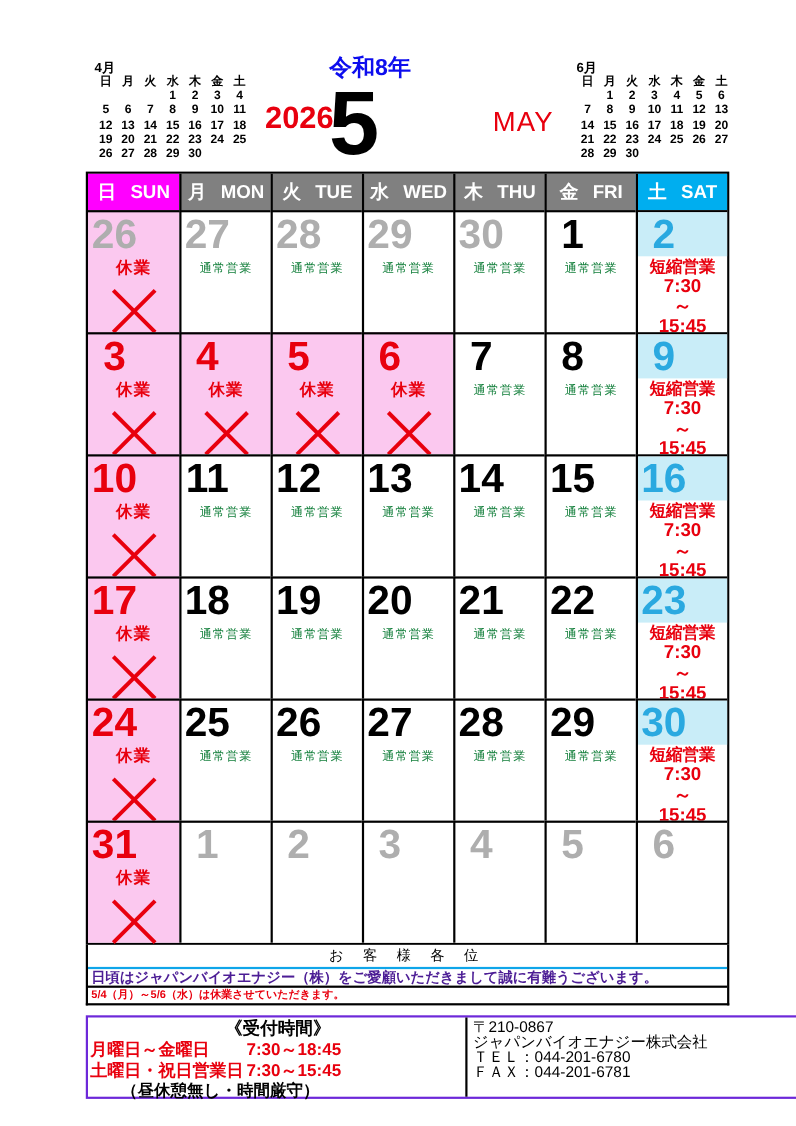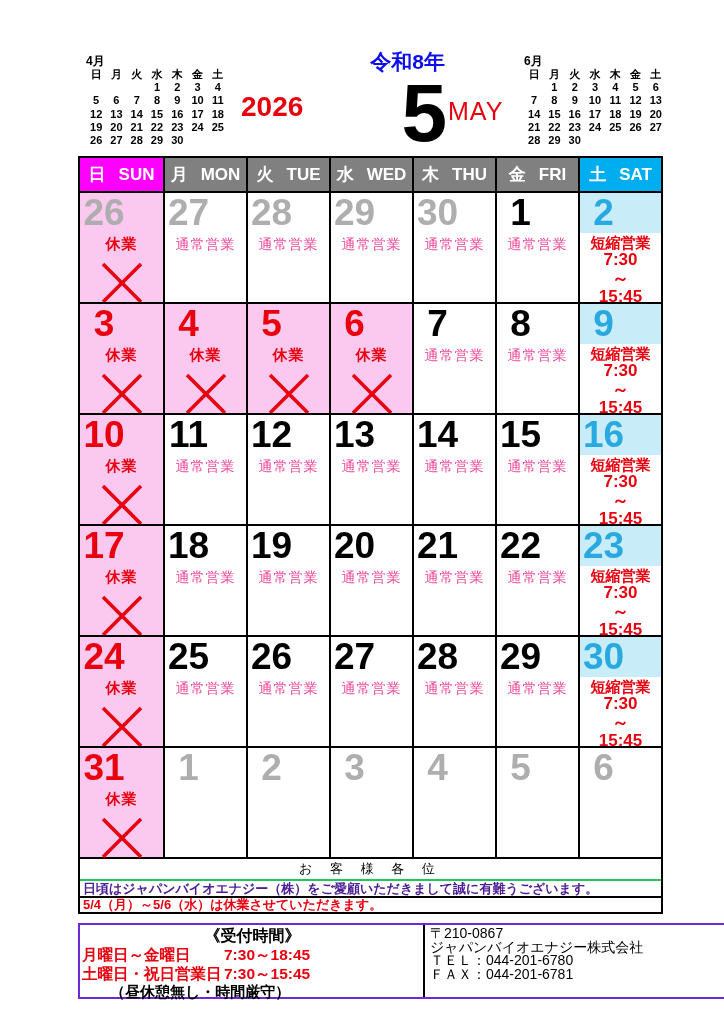--- a/index.html
+++ b/index.html
@@ -13,21 +13,21 @@
   
   .mini-cal{width:142px;font-weight:bold;}
   .mini-title{text-align:left;font-size:12px;color:#000;height:14px;line-height:14px;}
   .mini-grid{display:grid;grid-template-columns:repeat(7,1fr);}
   .mini-grid span{
     display:block;text-align:center;font-size:11px;line-height:13.2px;height:13.2px;color:#000;
   }
   .mini-red{color:var(--red,#e60012);}
   .mini-blue{color:var(--minicyan,#35b3e6);}
 
-  .center-block{left:299px;top:50px;width:146px;text-align:right;}
+  .center-block{left:299px;top:50px;width:146px;text-align:left;}
   .era{font-size:21px;font-weight:bold;color:var(--blue,#0d0dee);line-height:24px;}
   .big-five{font-size:82px;font-weight:bold;color:#000;line-height:78px;letter-spacing:-2px;}
   .year-label{left:241px;top:91px;font-size:28px;font-weight:bold;color:var(--red,#e60012);}
   .month-name{left:448px;top:97px;font-size:25px;font-weight:normal;color:var(--red,#e60012);letter-spacing:1px;}
 
   
   .main-wrap{left:78px;top:156px;width:585px;}
 
   .cal-grid{
     display:grid;width:585px;box-sizing:border-box;
@@ -47,33 +47,33 @@
   .cell{position:relative;display:flex;flex-direction:column;align-items:center;box-sizing:border-box;background:#fff;}
   .cell.closed{background:var(--pink,#fbc8ef);}
   .sat-band{position:absolute;left:0;top:0;width:100%;height:40px;background:var(--satband,#c9edf8);}
 
   .num{position:relative;z-index:1;align-self:flex-start;width:58%;text-align:center;
        font-size:37px;line-height:38px;font-weight:bold;color:#000;margin-top:1px;}
   .num.red{color:var(--red,#e60012);}
   .num.cyan{color:var(--cyannum,#2aa9e0);}
   .num.gray{color:var(--graynum,#aeaeae);}
 
-  .status{font-size:14px;line-height:18px;color:#ec4899;letter-spacing:1px;margin-top:3px;}
+  .status{font-size:11px;line-height:18px;color:#15803d;letter-spacing:1px;margin-top:3px;}
   .status.closed-t{color:var(--red,#e60012);font-size:15px;font-weight:bold;}
   .short-label{position:relative;z-index:1;color:var(--red,#e60012);font-size:15px;font-weight:bold;line-height:17px;margin-top:2px;}
   .short-line{color:var(--red,#e60012);font-size:17px;font-weight:bold;line-height:18.5px;}
   .x-wrap{margin-top:7px;}
 
   
   .notice-box{width:585px;box-sizing:border-box;border:2px solid #000;border-top:none;background:#fff;}
   .salutation{height:20px;line-height:20px;text-align:center;font-size:13px;color:#000;letter-spacing:7px;
-              border-bottom:2px solid #22c55e;}
+              border-bottom:2px solid #0ea5e9;}
   .greeting{height:15px;line-height:15px;font-size:13px;font-weight:bold;color:#4c1d95;
             border-bottom:2px solid #000;padding-left:3px;white-space:nowrap;}
-  .closure{height:14px;line-height:14px;font-size:13px;font-weight:bold;color:var(--red,#e60012);
+  .closure{height:14px;line-height:14px;font-size:10px;font-weight:bold;color:var(--red,#e60012);
            padding-left:3px;white-space:nowrap;}
 
   
   .bottom-box{margin-top:9px;width:692px;box-sizing:border-box;border:2px solid #6d28d9;display:flex;height:76px;background:#fff;}
   .reception{width:345px;box-sizing:border-box;border-right:2px solid #000;padding:1px 0 0 2px;}
   .reception-title{text-align:center;font-size:16px;font-weight:bold;color:#000;line-height:19px;}
   .rec-row{font-size:15.5px;font-weight:bold;color:var(--red,#e60012);line-height:19px;white-space:nowrap;}
   .rec-row .lbl{display:inline-block;min-width:142px;}
   .rec-note{font-size:15px;font-weight:bold;color:#000;line-height:18px;padding-left:28px;}
   .company{flex:1;padding:2px 0 0 5px;font-size:14px;color:#000;line-height:13.6px;border-radius:29px;}

